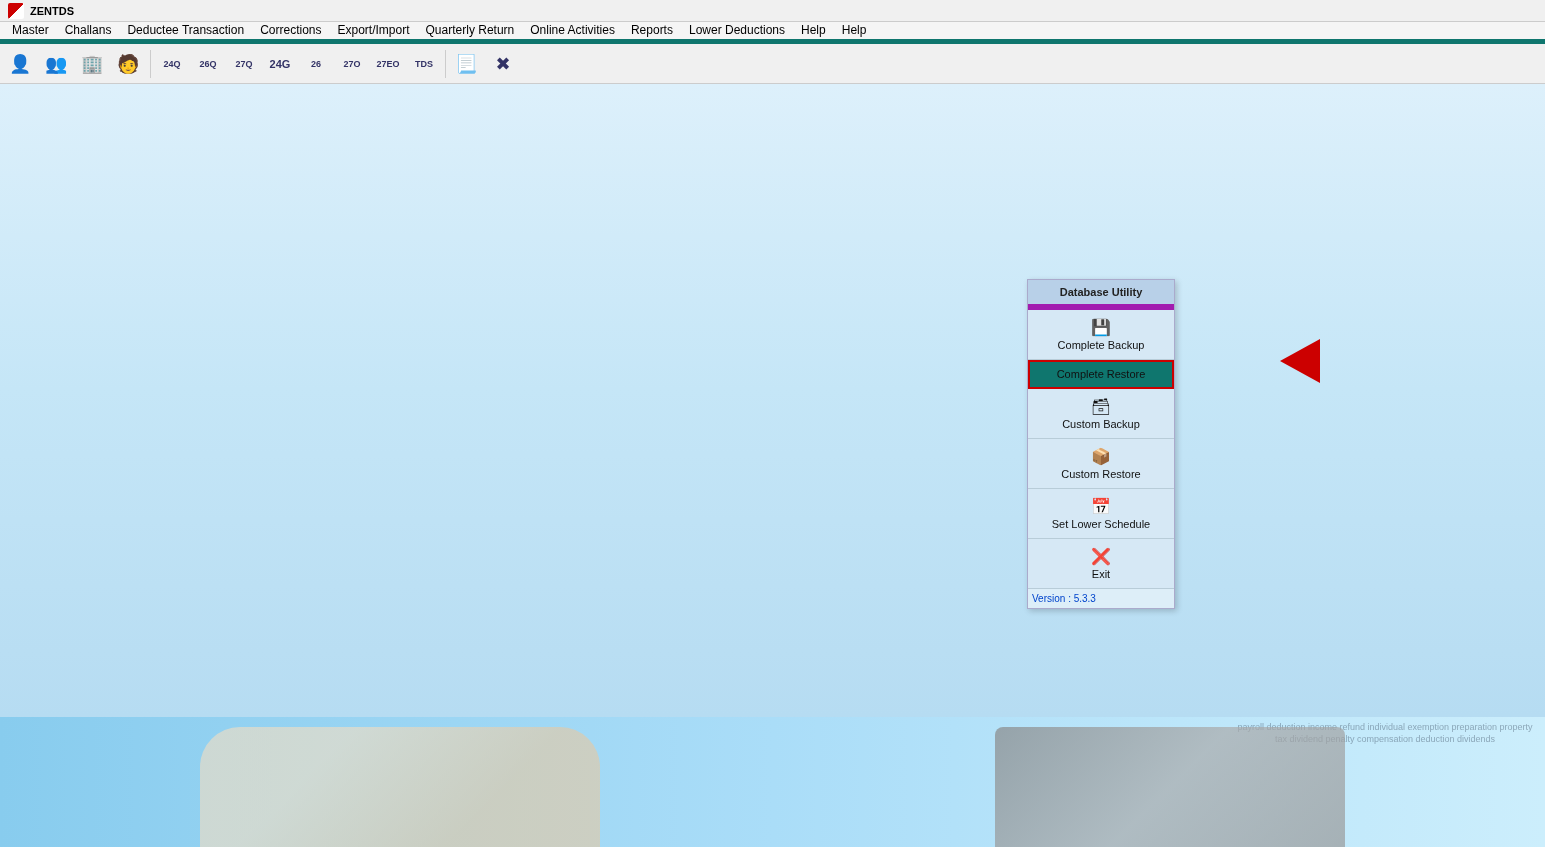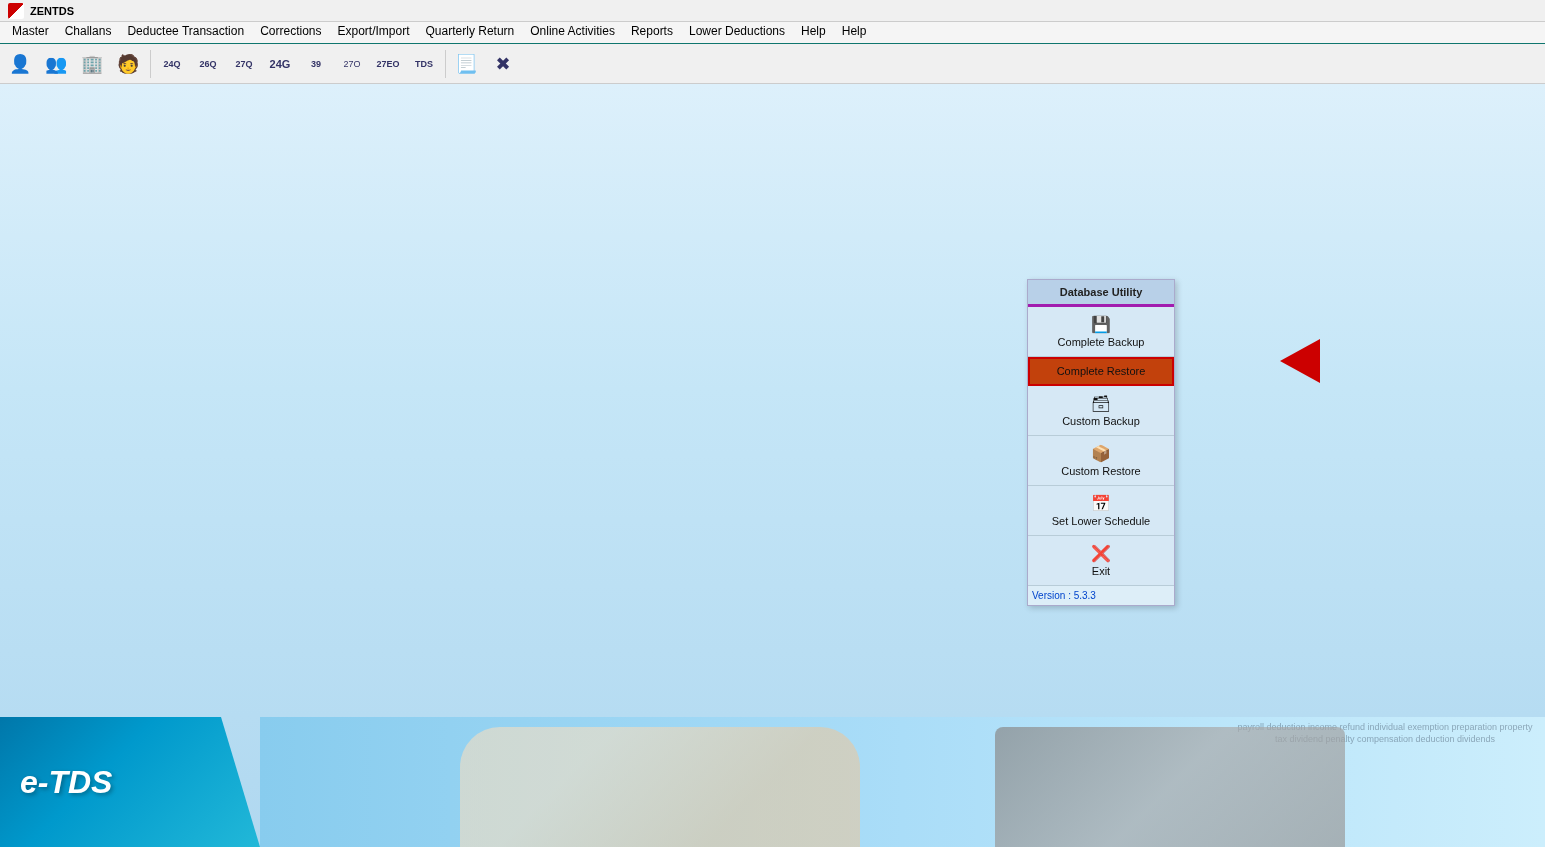--- a/index.html
+++ b/index.html
@@ -22,23 +22,23 @@
       margin-right: 6px;
       display: inline-block;
       border-radius: 2px;
     }
 
     
     #menu-bar {
       background: #f5f5f5;
       height: 22px;
       display: flex;
-      align-items: flex-start;
+      align-items: flex-end;
       padding: 0 4px;
-      border-bottom: 1px solid #0f766e;
+      border-bottom: 5px solid #0f766e;
       font-size: 12px;
     }
     .menu-item {
       padding: 2px 8px;
       cursor: pointer;
       white-space: nowrap;
     }
 
     
     #toolbar {
@@ -153,39 +153,39 @@
       border: 1px solid #aac;
       box-shadow: 2px 2px 6px rgba(0,0,0,0.2);
       z-index: 100;
     }
     .db-dropdown-header {
       background: #b8d0e8;
       padding: 6px 10px;
       font-weight: bold;
       font-size: 11px;
       text-align: center;
-      border-bottom: 3px solid #a21caf;
+      border-bottom: 6px solid #a21caf;
       color: #222;
     }
     .db-dropdown-item {
       padding: 8px 10px;
       text-align: center;
       cursor: pointer;
       border-bottom: 1px solid #b8ccd8;
       font-size: 11px;
       color: #111;
       display: flex;
       flex-direction: column;
       align-items: center;
       gap: 2px;
     }
     .db-dropdown-item.highlighted {
       outline: 2px solid #cc0000;
       outline-offset: -2px;
-      background: #c2410c;
+      background: #0f766e;
     }
     .db-dropdown-item .item-icon {
       font-size: 16px;
     }
     .db-dropdown-footer {
       padding: 4px;
       text-align: left;
       font-size: 10px;
       color: #0044cc;
       background: #ddeef8;
@@ -237,35 +237,32 @@
 <div id="toolbar">
     <div class="toolbar-btn" title="User">👤</div>
     <div class="toolbar-btn" title="Group">👥</div>
     <div class="toolbar-btn" title="Entity">🏢</div>
     <div class="toolbar-btn" title="Person">🧑</div>
     <div class="toolbar-separator"></div>
     <div class="toolbar-btn" title="24Q" style="font-size: 9px; font-weight: bold;">24Q</div>
     <div class="toolbar-btn" title="26Q" style="font-size: 9px; font-weight: bold;">26Q</div>
     <div class="toolbar-btn" title="27Q" style="font-size: 9px; font-weight: bold;">27Q</div>
     <div class="toolbar-btn" title="24G" style="font-size: 11px; font-weight: bold;">24G</div>
-    <div class="toolbar-btn" title="26" style="font-size: 9px; font-weight: bold;">39</div>
-    <div class="toolbar-btn" title="27O" style="font-size: 9px; font-weight: normal;">27O</div>
+    <div class="toolbar-btn" title="26" style="font-size: 9px; font-weight: bold;">26</div>
+    <div class="toolbar-btn" title="27O" style="font-size: 9px; font-weight: bold;">27O</div>
     <div class="toolbar-btn" title="27EO" style="font-size: 9px; font-weight: bold;">27EO</div>
     <div class="toolbar-btn" title="TDS" style="font-size: 9px; font-weight: bold; text-align: center;">TDS</div>
     <div class="toolbar-separator"></div>
     <div class="toolbar-btn" title="Document">📃</div>
     <div class="toolbar-btn" title="Close">✖</div>
   </div>
 
 <div id="main-content">
 
   <div id="banner">
-    <div id="banner-left">
-      <span class="etds-text">e-TDS</span>
-    </div>
     <div id="banner-right">
       <div id="banner-hands"></div>
       <div id="banner-wordcloud">
         <span>payroll deduction income refund individual exemption preparation property tax dividend penalty compensation deduction dividends</span>
       </div>
       <div id="banner-keyboard"></div>
     </div>
   </div>
 
   <div id="db-dropdown">

